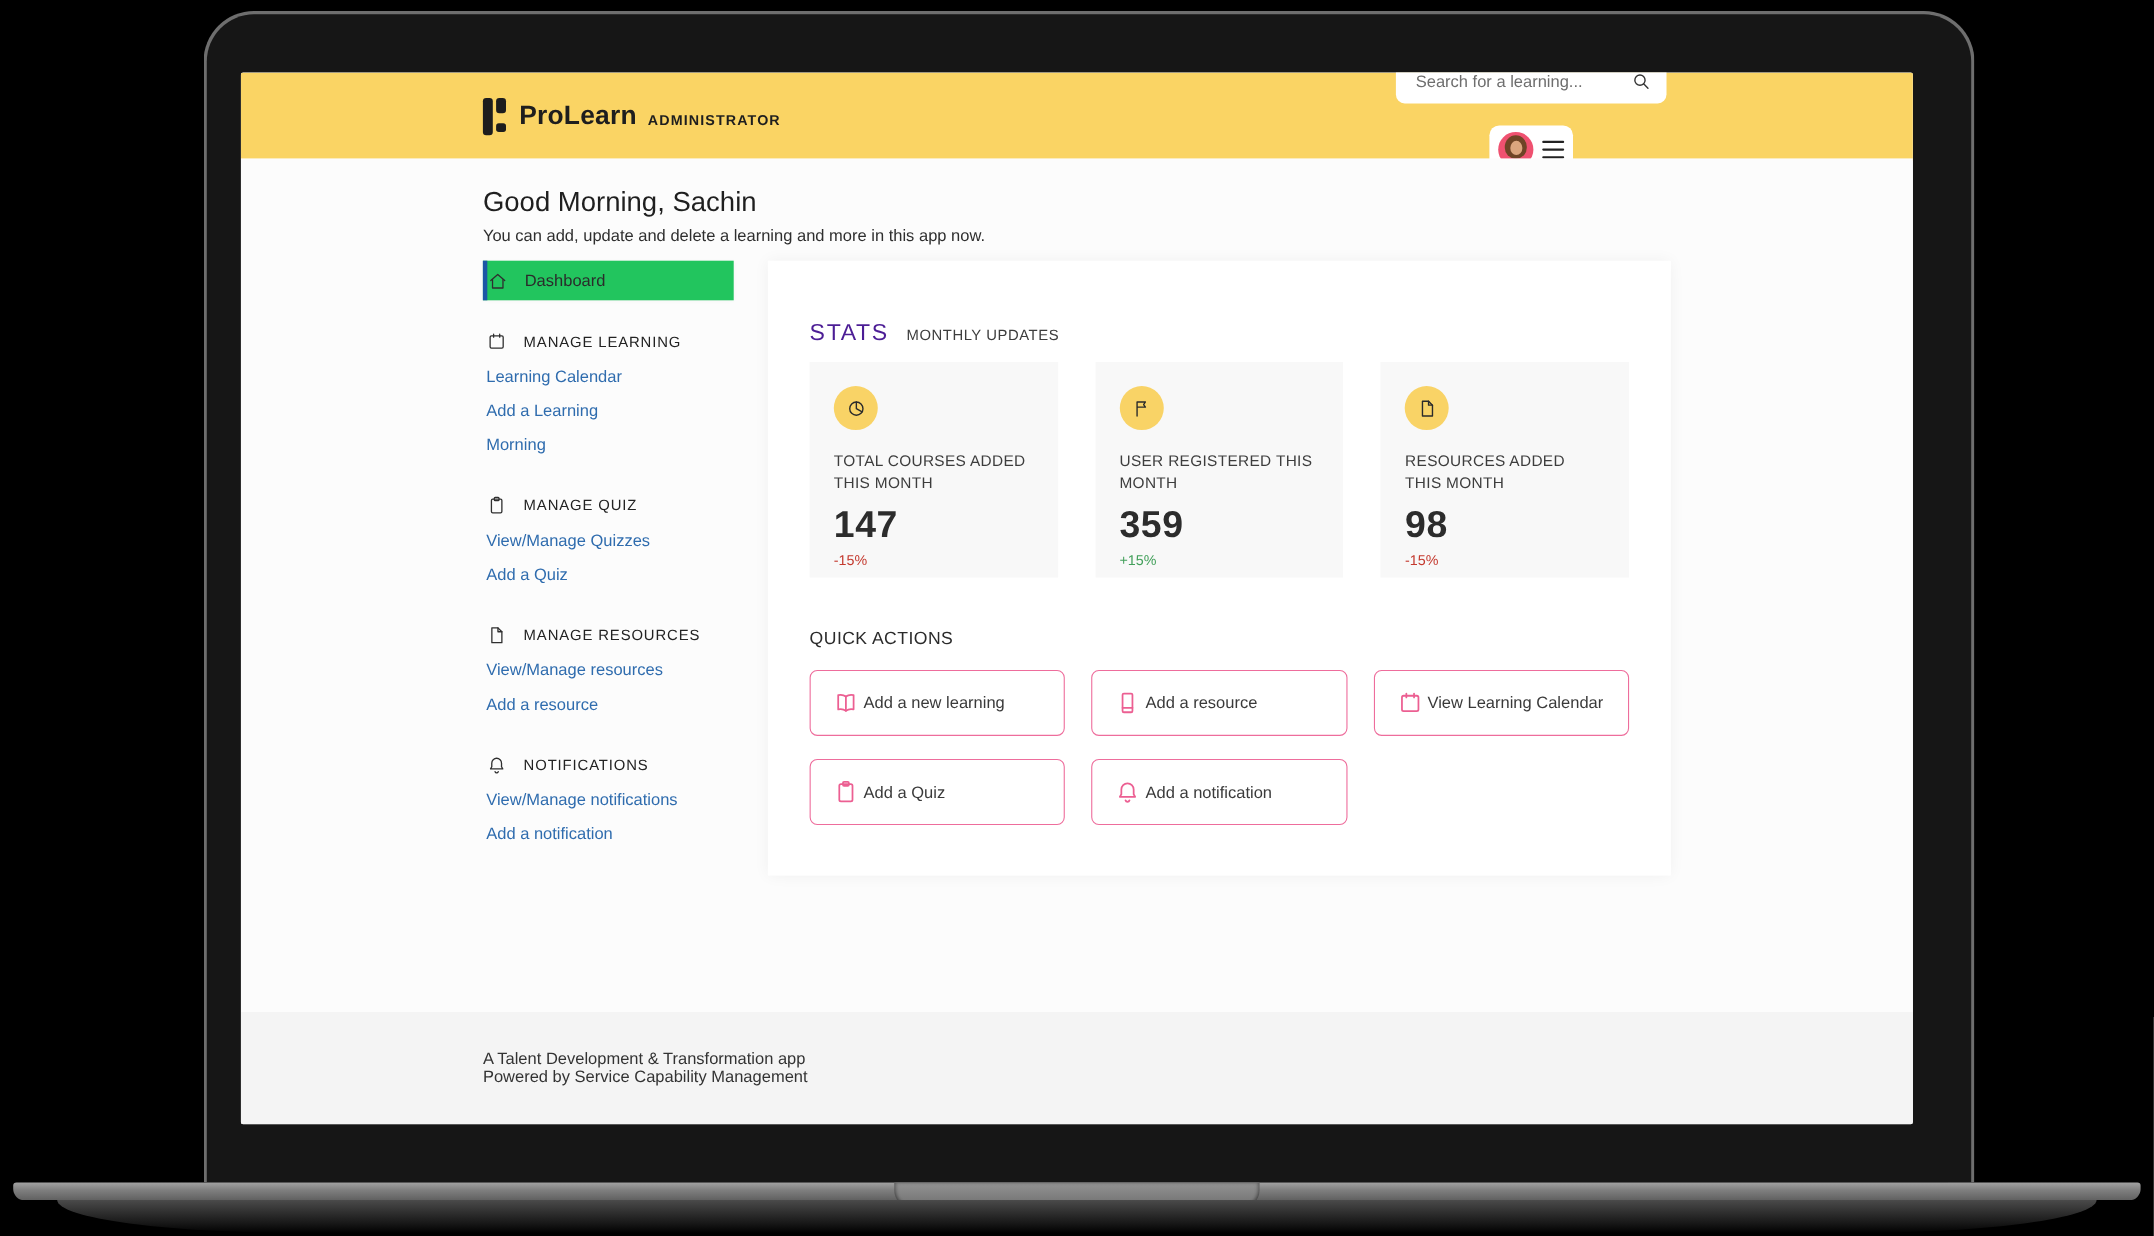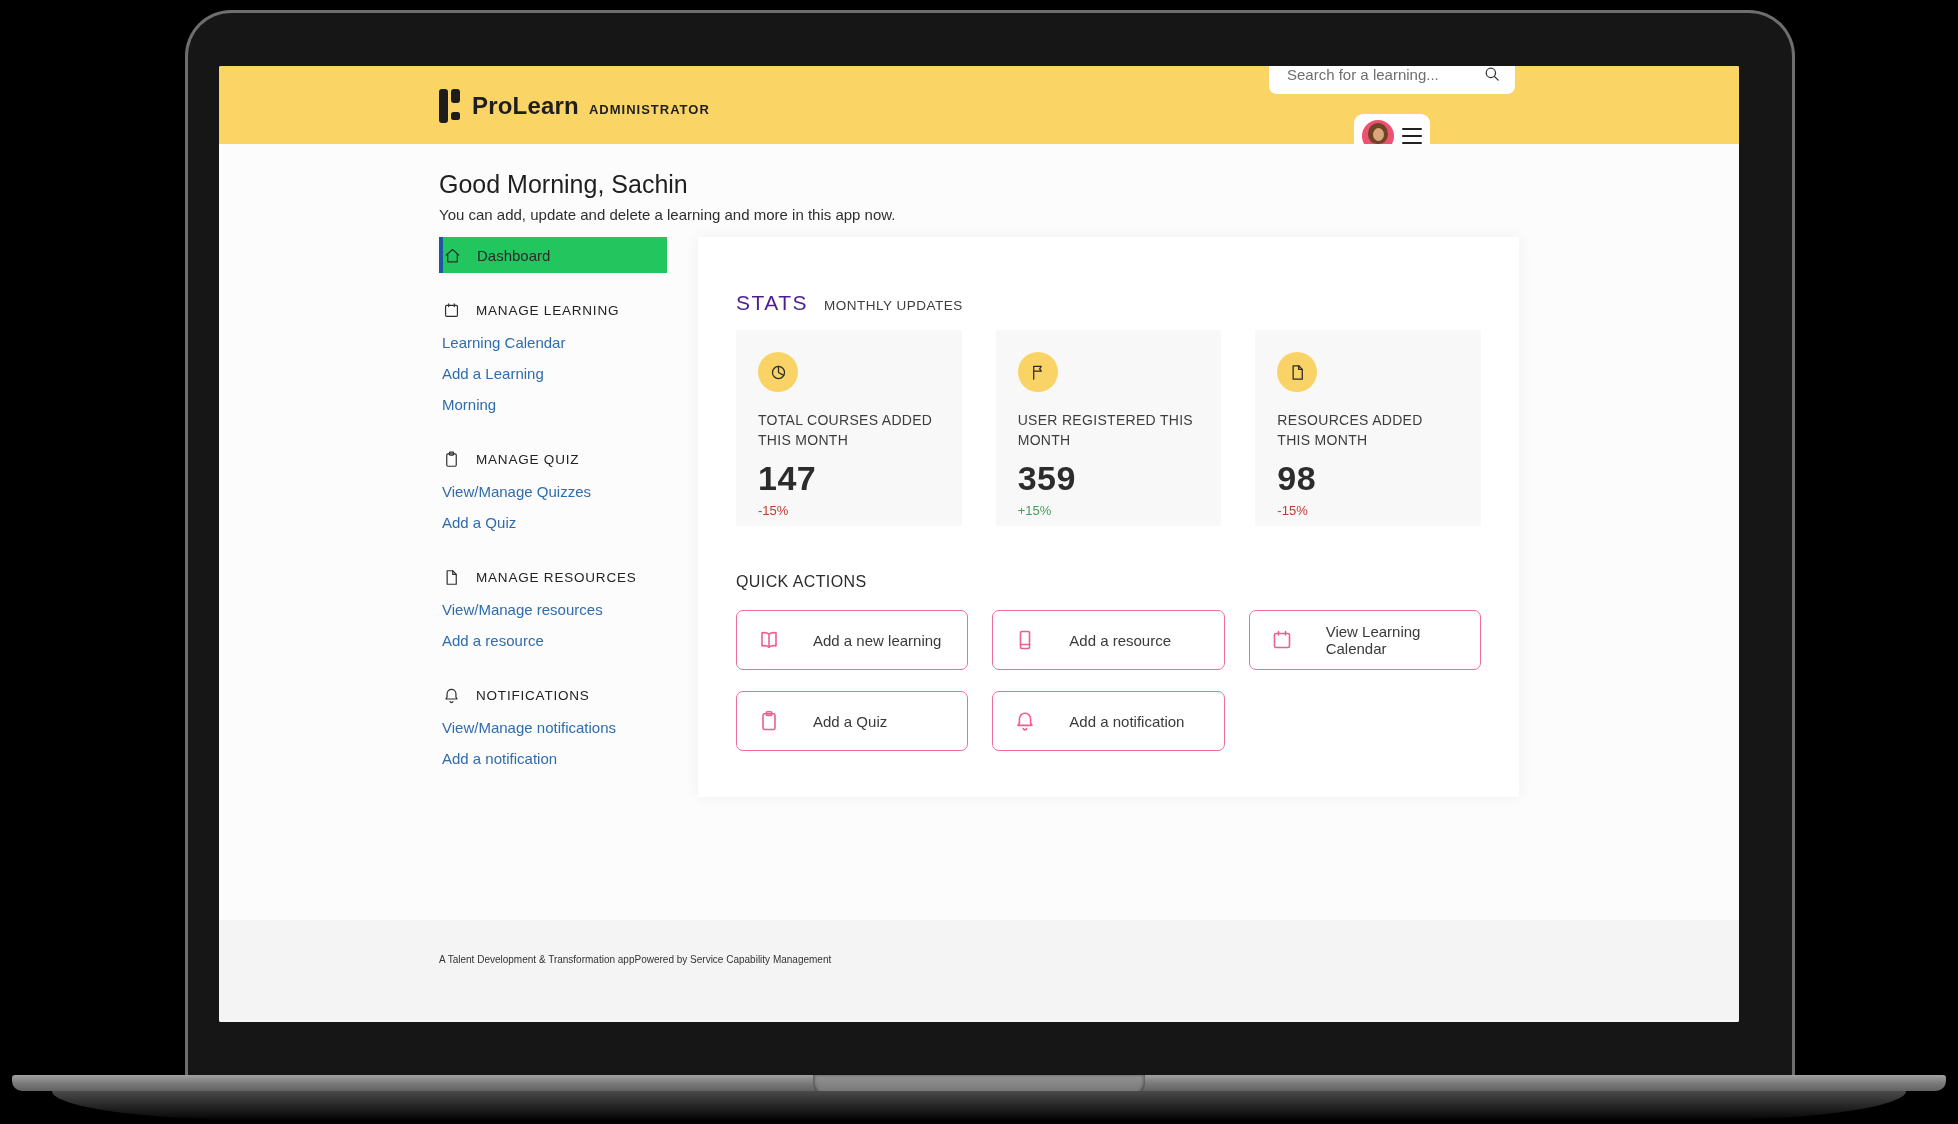--- a/index.html
+++ b/index.html
@@ -90,28 +90,28 @@
   .stat-card{flex:1;background:#f8f8f8;height:196px;padding:22px 22px;box-sizing:border-box;}
   .stat-circle{width:40px;height:40px;border-radius:50%;background:#f9d366;display:flex;align-items:center;justify-content:center;color:#2b2b2b;}
   .stat-circle svg{width:19px;height:19px;}
   .stat-label{margin-top:18px;font-size:14px;color:#3d3d3d;letter-spacing:.3px;line-height:1.45;max-width:205px;}
   .stat-value{margin-top:8px;font-size:34px;font-weight:700;color:#2c2c2c;letter-spacing:.5px;}
   .stat-delta{margin-top:5px;font-size:13px;font-weight:400;}
   .qa-title{margin-top:46px;font-size:16px;letter-spacing:.4px;color:#2b2b2b;line-height:20px;}
   .qa-grid{display:grid;grid-template-columns:repeat(3,1fr);gap:21px 24px;margin-top:18px;}
   .qa-btn{
     height:60px;background:#fff;border:1.6px solid #ee6d9c;border-radius:7px;
-    display:flex;align-items:center;gap:32px;padding:0 20px;box-sizing:border-box;cursor:pointer;
+    display:flex;align-items:center;gap:4px;padding:0 20px;box-sizing:border-box;cursor:pointer;
     font-size:15px;color:#3a3a3a;font-family:inherit;text-align:left;
   }
   .qa-ic{display:flex;color:#ec5f92;}
   .qa-ic svg{width:24px;height:24px;}
   
   .app-footer{position:absolute;bottom:0;left:0;right:0;height:102px;background:#f4f4f4;}
-  .footer-inner{width:1080px;margin:0 auto;padding-top:34px;display:flex;justify-content:flex-start;font-size:10px;color:#333;}
+  .footer-inner{width:1080px;margin:0 auto;padding-top:34px;display:flex;justify-content:flex-end;font-size:15px;color:#333;flex-direction:column;}
 </style>
 </head>
 <body>
 
 <div class="bezel">
   <div class="screen">
 
     <header class="app-header">
       <div class="brand">
         <div class="logo">

